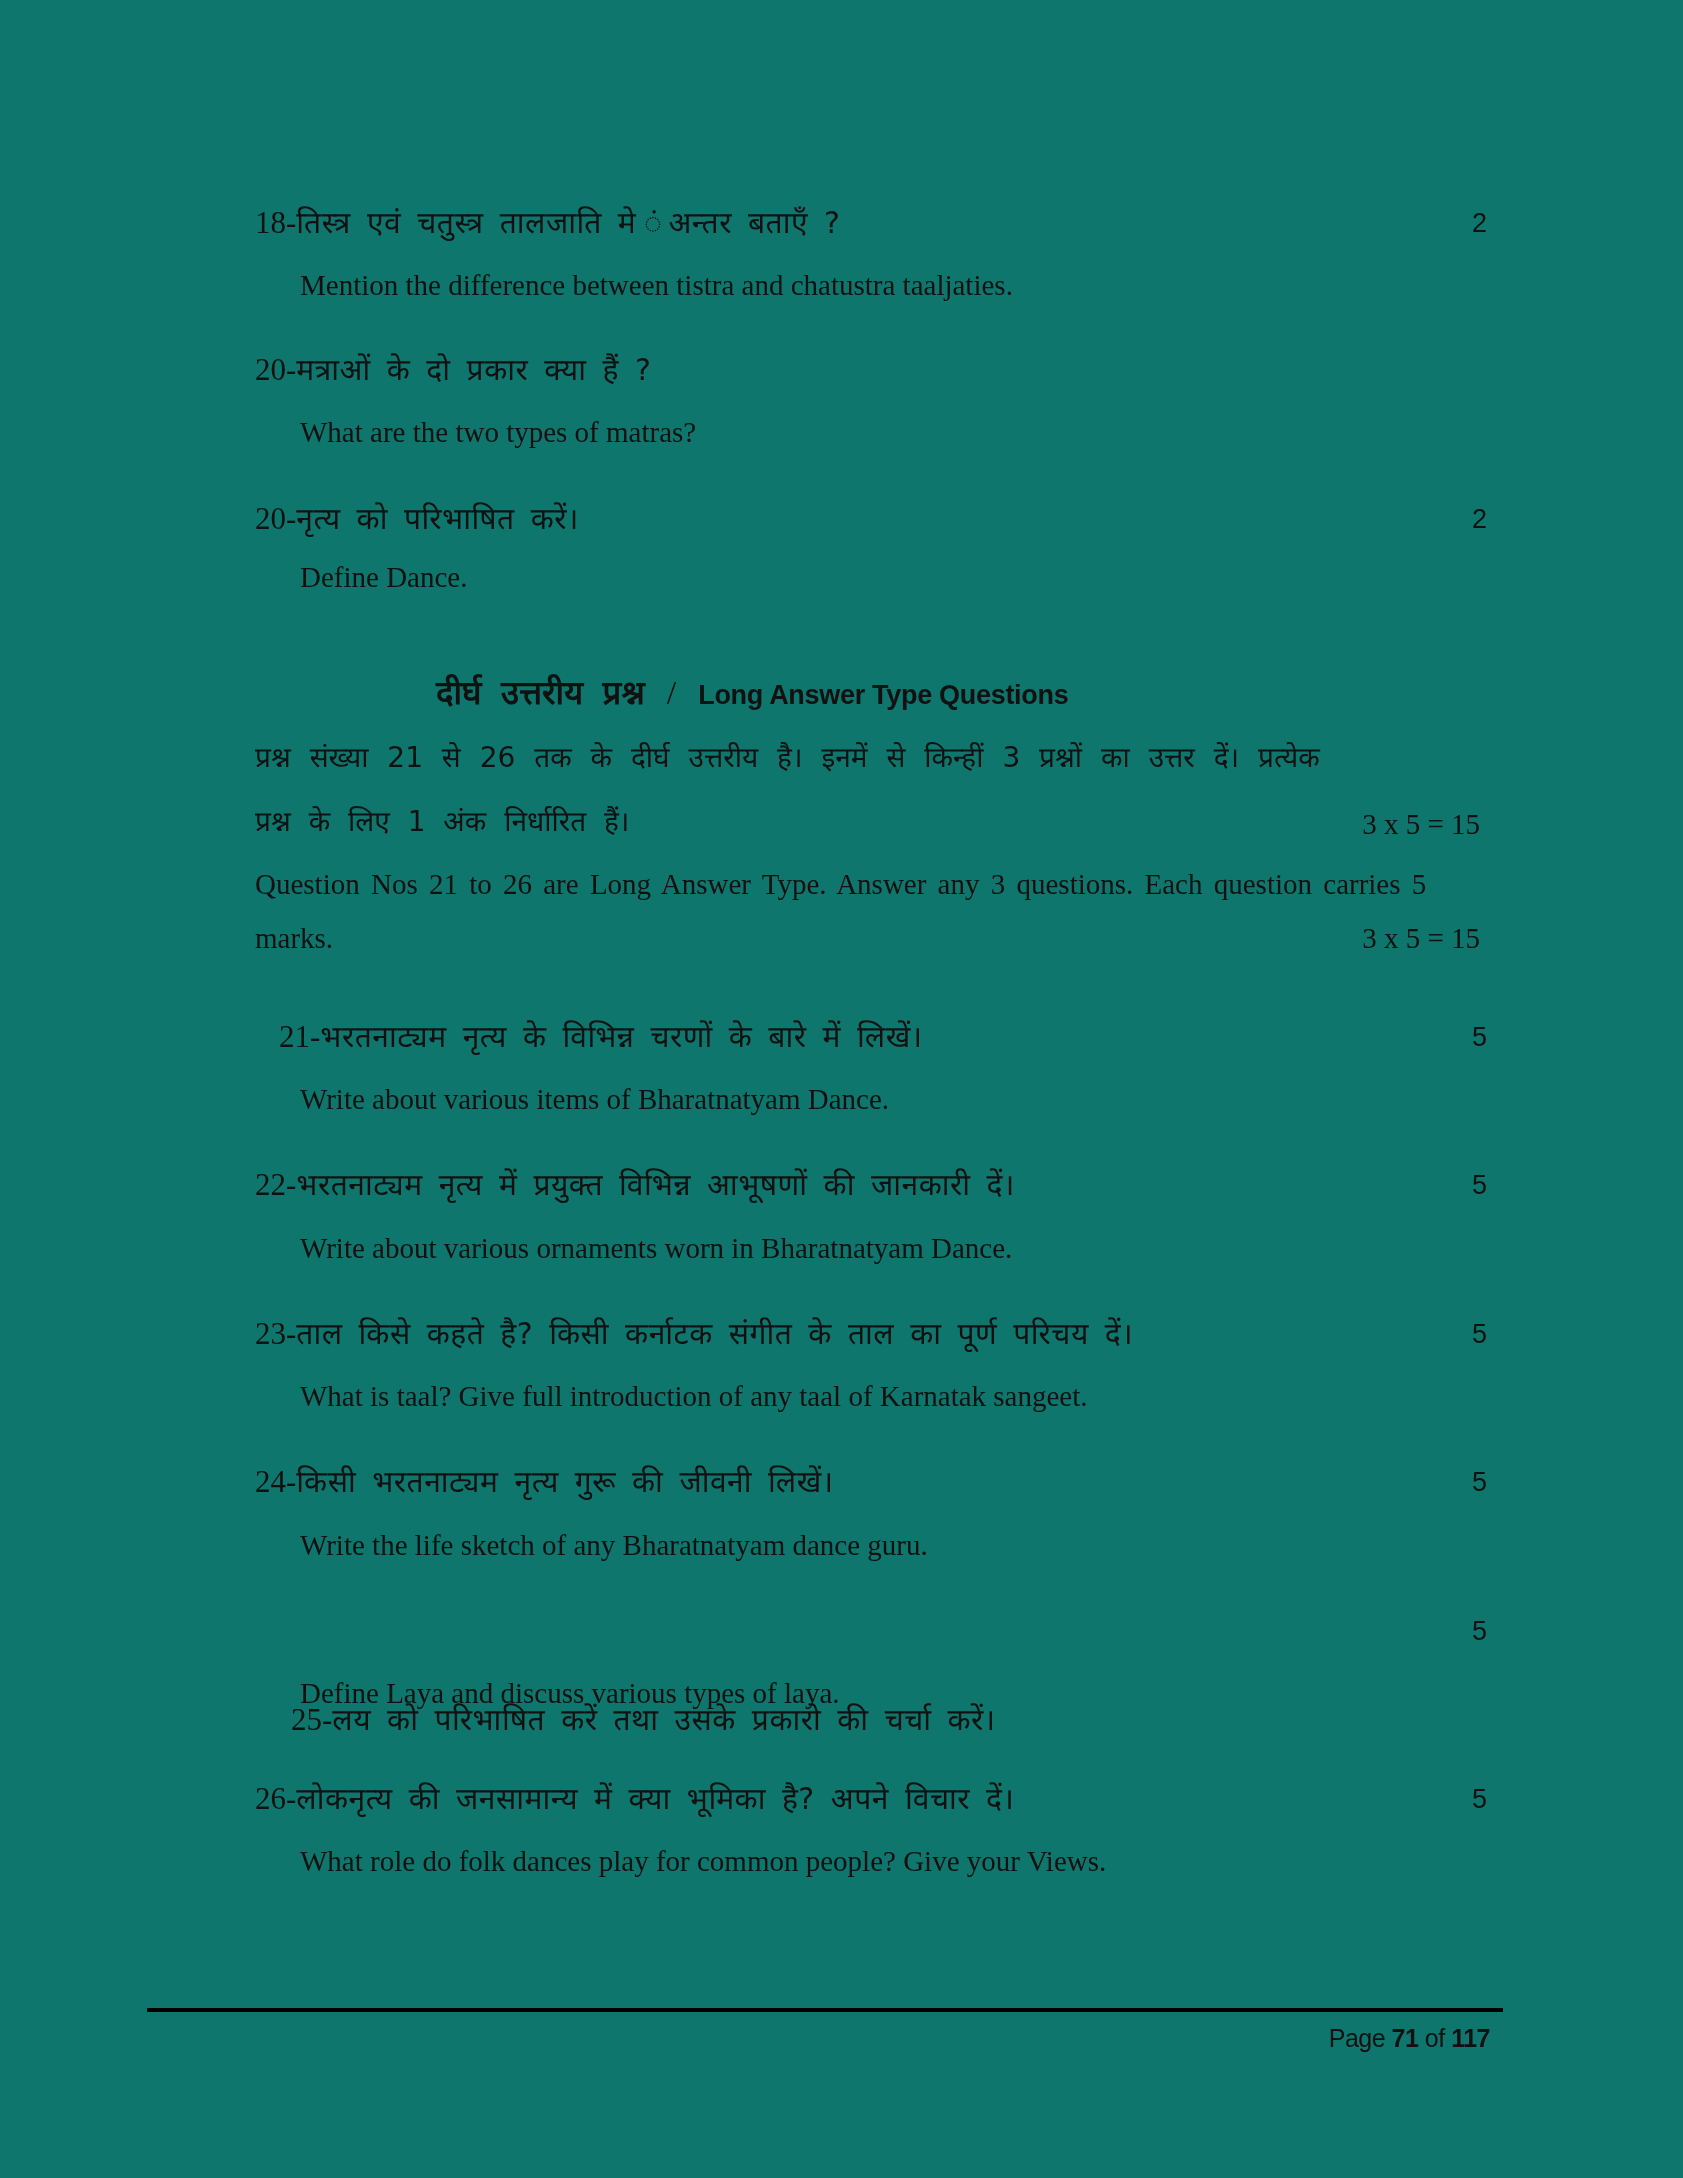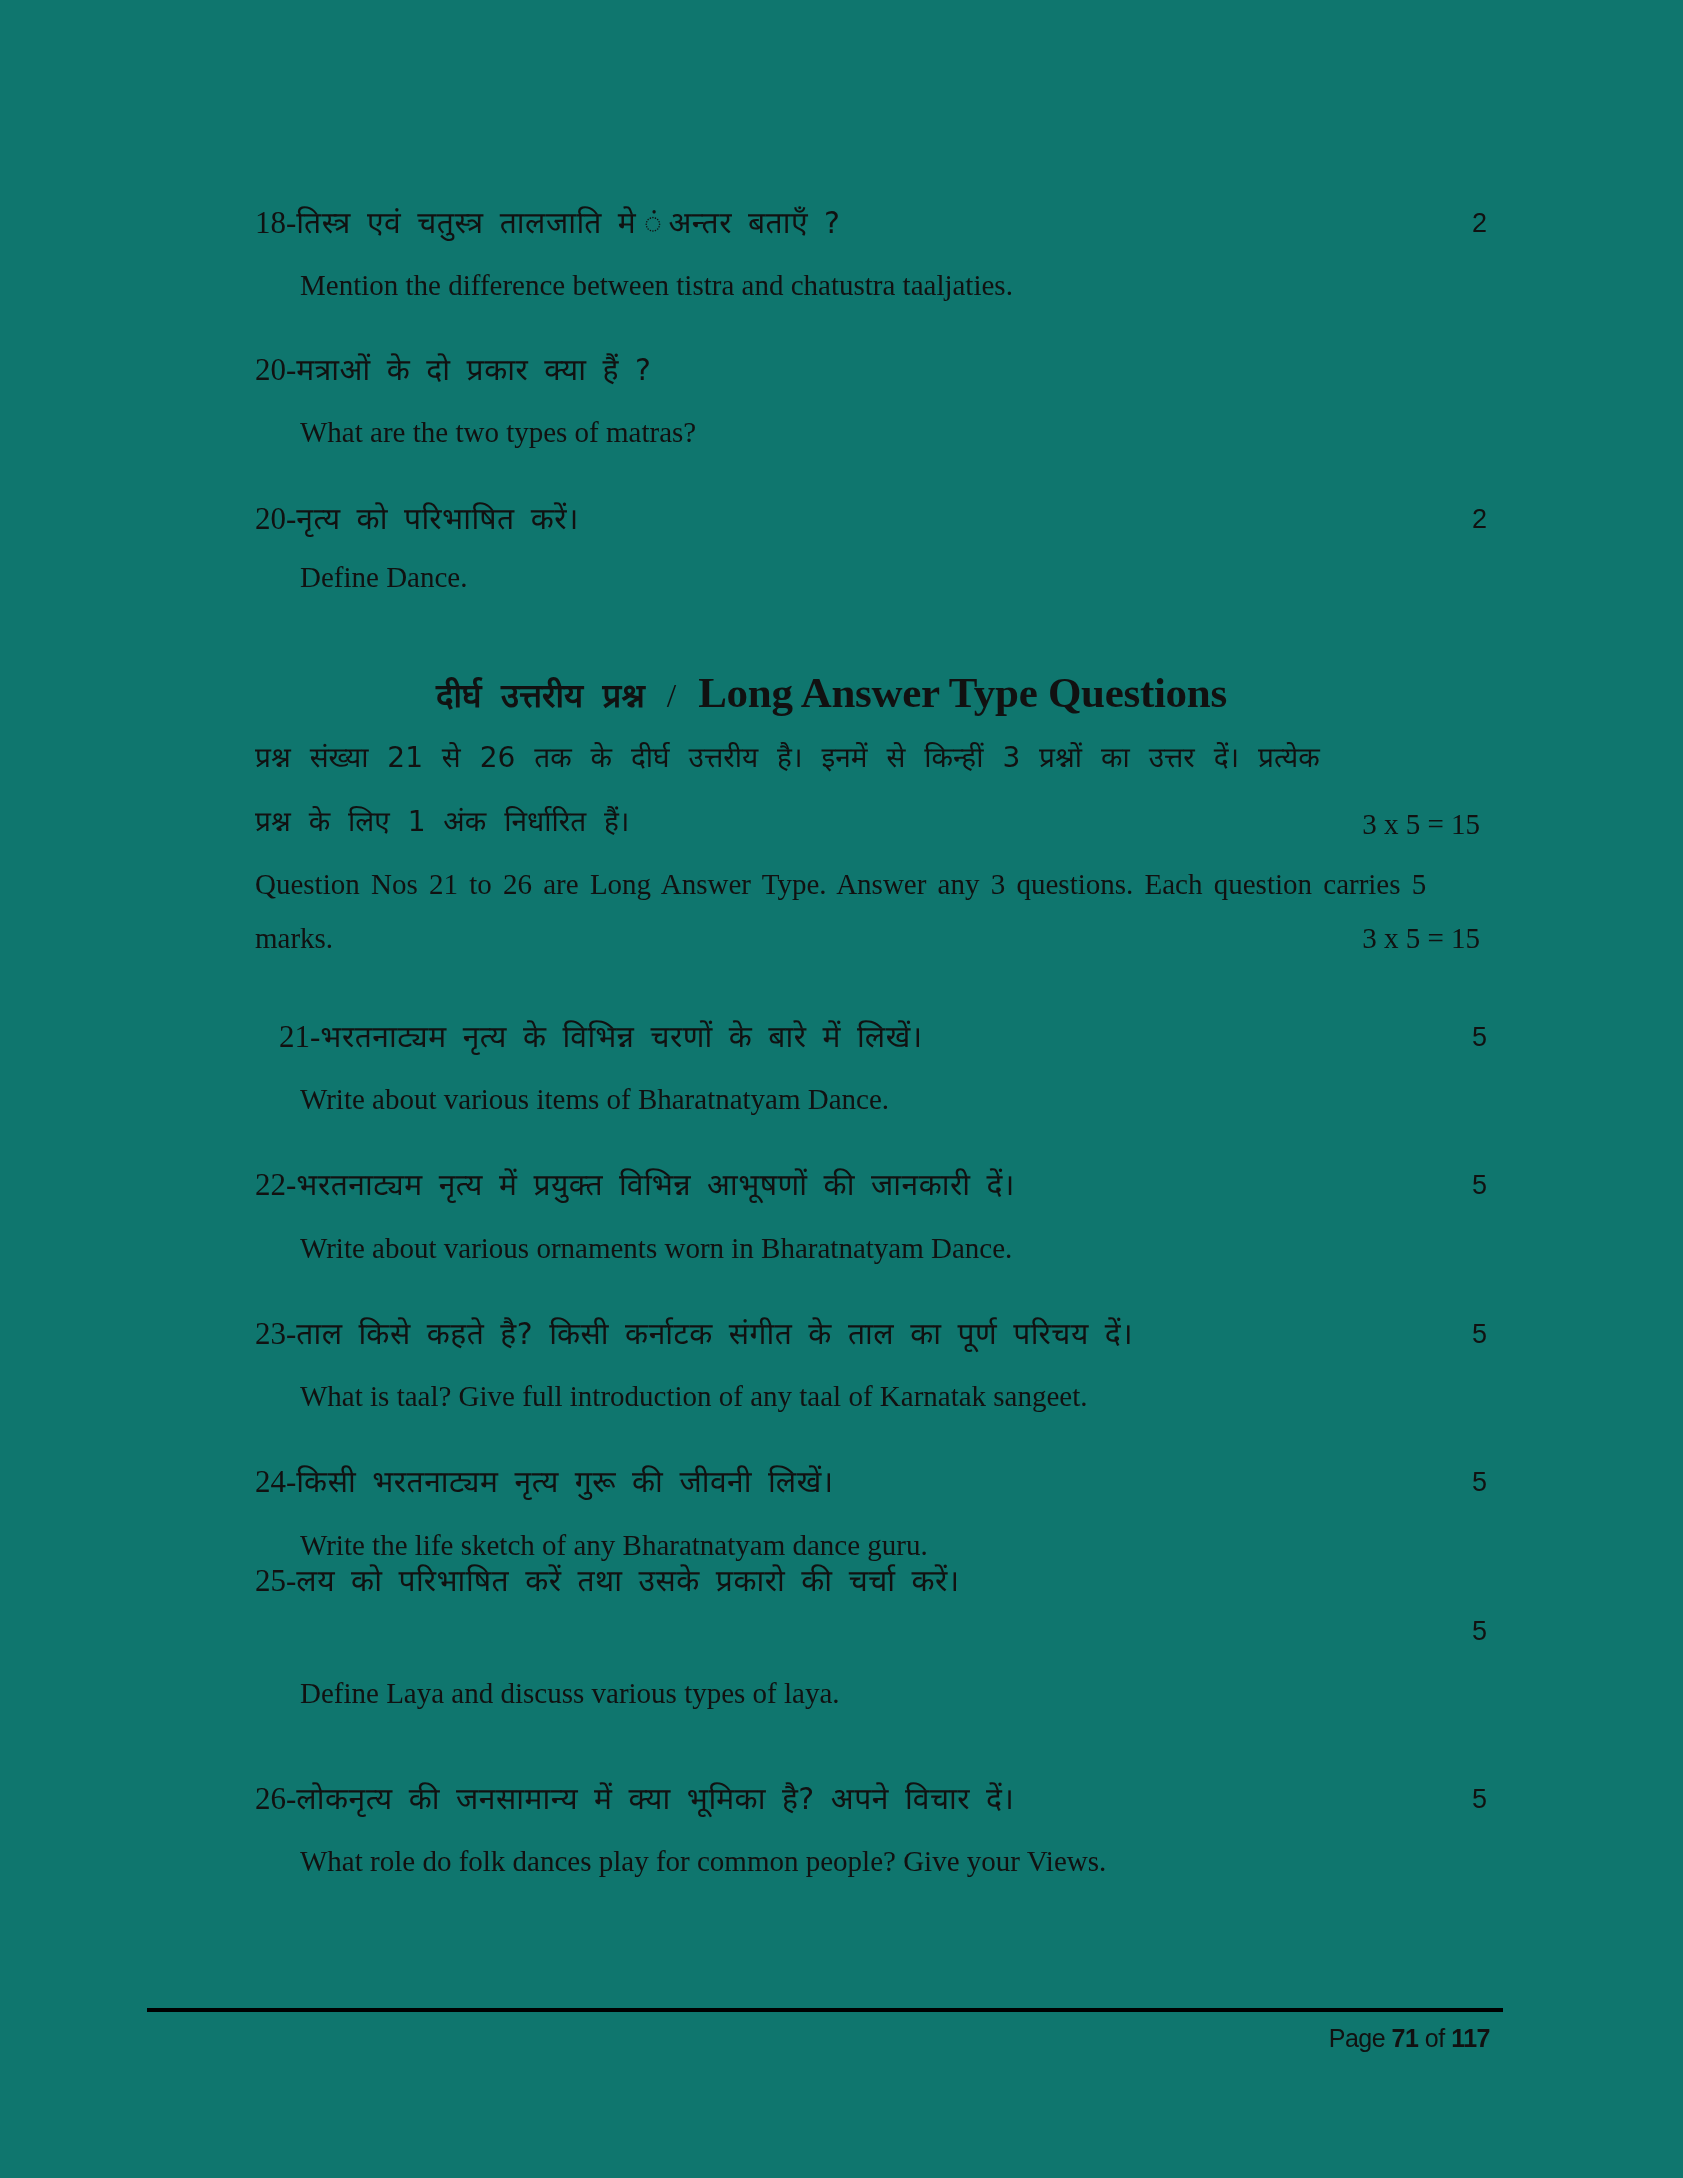--- a/index.html
+++ b/index.html
@@ -73,23 +73,23 @@
       font-weight: bold;
       font-size: 33px;
       word-spacing: 8px;
     }
     .heading .slash {
       font-family: "Liberation Serif", serif;
       font-size: 34px;
       margin: 0 22px;
     }
     .heading .he {
-      font-family: Liberation Serif, serif;
+      font-family: Liberation Sans, sans-serif;
       font-weight: bold;
-      font-size: 43px;
+      font-size: 27px;
       letter-spacing: -0.3px;
     }
     .para {
       position: absolute;
       left: 255px;
       width: 1225px;
       white-space: nowrap;
     }
     .para-hi {
       font-family: "DejaVu Sans", sans-serif;
@@ -186,21 +186,21 @@
   </div>
   <div class="mark" style="top:1312px;">5</div>
   <div class="line eline en" style="top:1376px;">What is taal? Give full introduction of any taal of Karnatak sangeet.</div>
 
   <div class="line qline" style="top:1460px;">
     <span class="num">24-</span><span class="hi">किसी भरतनाट्यम नृत्य गुरू की जीवनी लिखें।</span>
   </div>
   <div class="mark" style="top:1460px;">5</div>
   <div class="line eline en" style="top:1525px;">Write the life sketch of any Bharatnatyam dance guru.</div>
 
-  <div class="line qline" style="top:1559px;">
+  <div class="line qline" style="top:1698px;margin-left:36px;">
     <span class="num">25-</span><span class="hi">लय को परिभाषित करें तथा उसके प्रकारो की चर्चा करें।</span>
   </div>
   <div class="mark" style="top:1609px;">5</div>
   <div class="line eline en" style="top:1673px;">Define Laya and discuss various types of laya.</div>
 
   <div class="line qline" style="top:1777px;">
     <span class="num">26-</span><span class="hi">लोकनृत्य की जनसामान्य में क्या भूमिका है? अपने विचार दें।</span>
   </div>
   <div class="mark" style="top:1777px;">5</div>
   <div class="line eline en" style="top:1841px;">What role do folk dances play for common people? Give your Views.</div>

